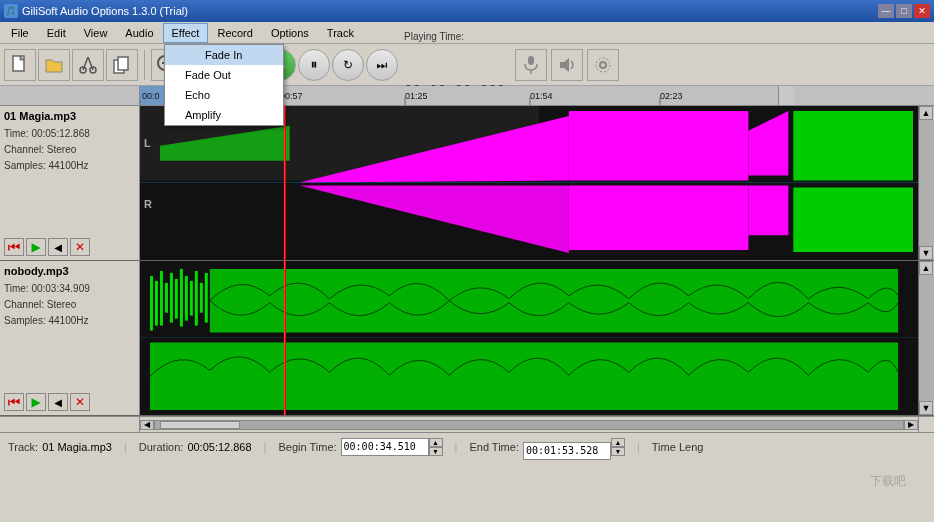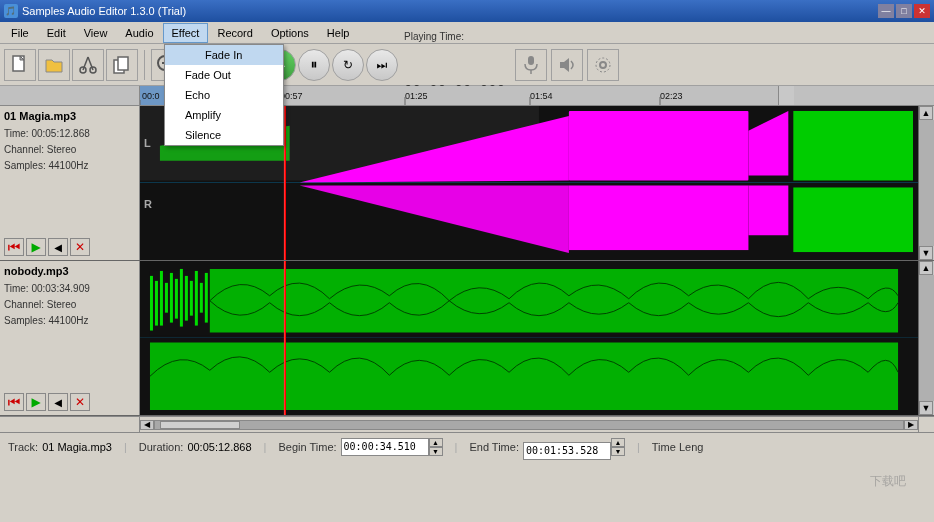--- a/index.html
+++ b/index.html
@@ -221,46 +221,45 @@
     }
   </style>
 </head>
 <body>
 
 <div class="app-wrapper">
 
   <div id="titlebar">
     <div class="title">
       <div class="title-icon">🎵</div>
-      <span>Samples Audio Editor 1.3.0 (Trial)</span>
+      <span>GiliSoft Audio Options 1.3.0 (Trial)</span>
     </div>
     <div class="win-controls">
       <button class="win-btn minimize">—</button>
       <button class="win-btn maximize">□</button>
       <button class="win-btn close">✕</button>
     </div>
   </div>
 
   <div id="menubar">
     <span class="menu-item">File</span>
     <span class="menu-item">Edit</span>
     <span class="menu-item">View</span>
     <span class="menu-item">Audio</span>
     <span class="menu-item active">Effect</span>
     <span class="menu-item">Record</span>
     <span class="menu-item">Options</span>
-    <span class="menu-item">Help</span>
+    <span class="menu-item">Track</span>
   </div>
 
   <div class="dropdown-menu">
     <div class="dropdown-item highlighted">Fade In</div>
     <div class="dropdown-item">Fade Out</div>
     <div class="dropdown-item">Echo</div>
     <div class="dropdown-item">Amplify</div>
-    <div class="dropdown-item">Silence</div>
   </div>
 
   <div id="toolbar">
     <div class="toolbar-left">
       <button class="toolbar-btn" title="New">
         <svg width="20" height="20" viewBox="0 0 20 20">
             <rect x="3" y="1" width="11" height="15" fill="white" stroke="#666" stroke-width="1.5"></rect>
             <polygon points="10,1 14,5 10,5" fill="#aaa" stroke="#666" stroke-width="1"></polygon>
           </svg>
       </button>

